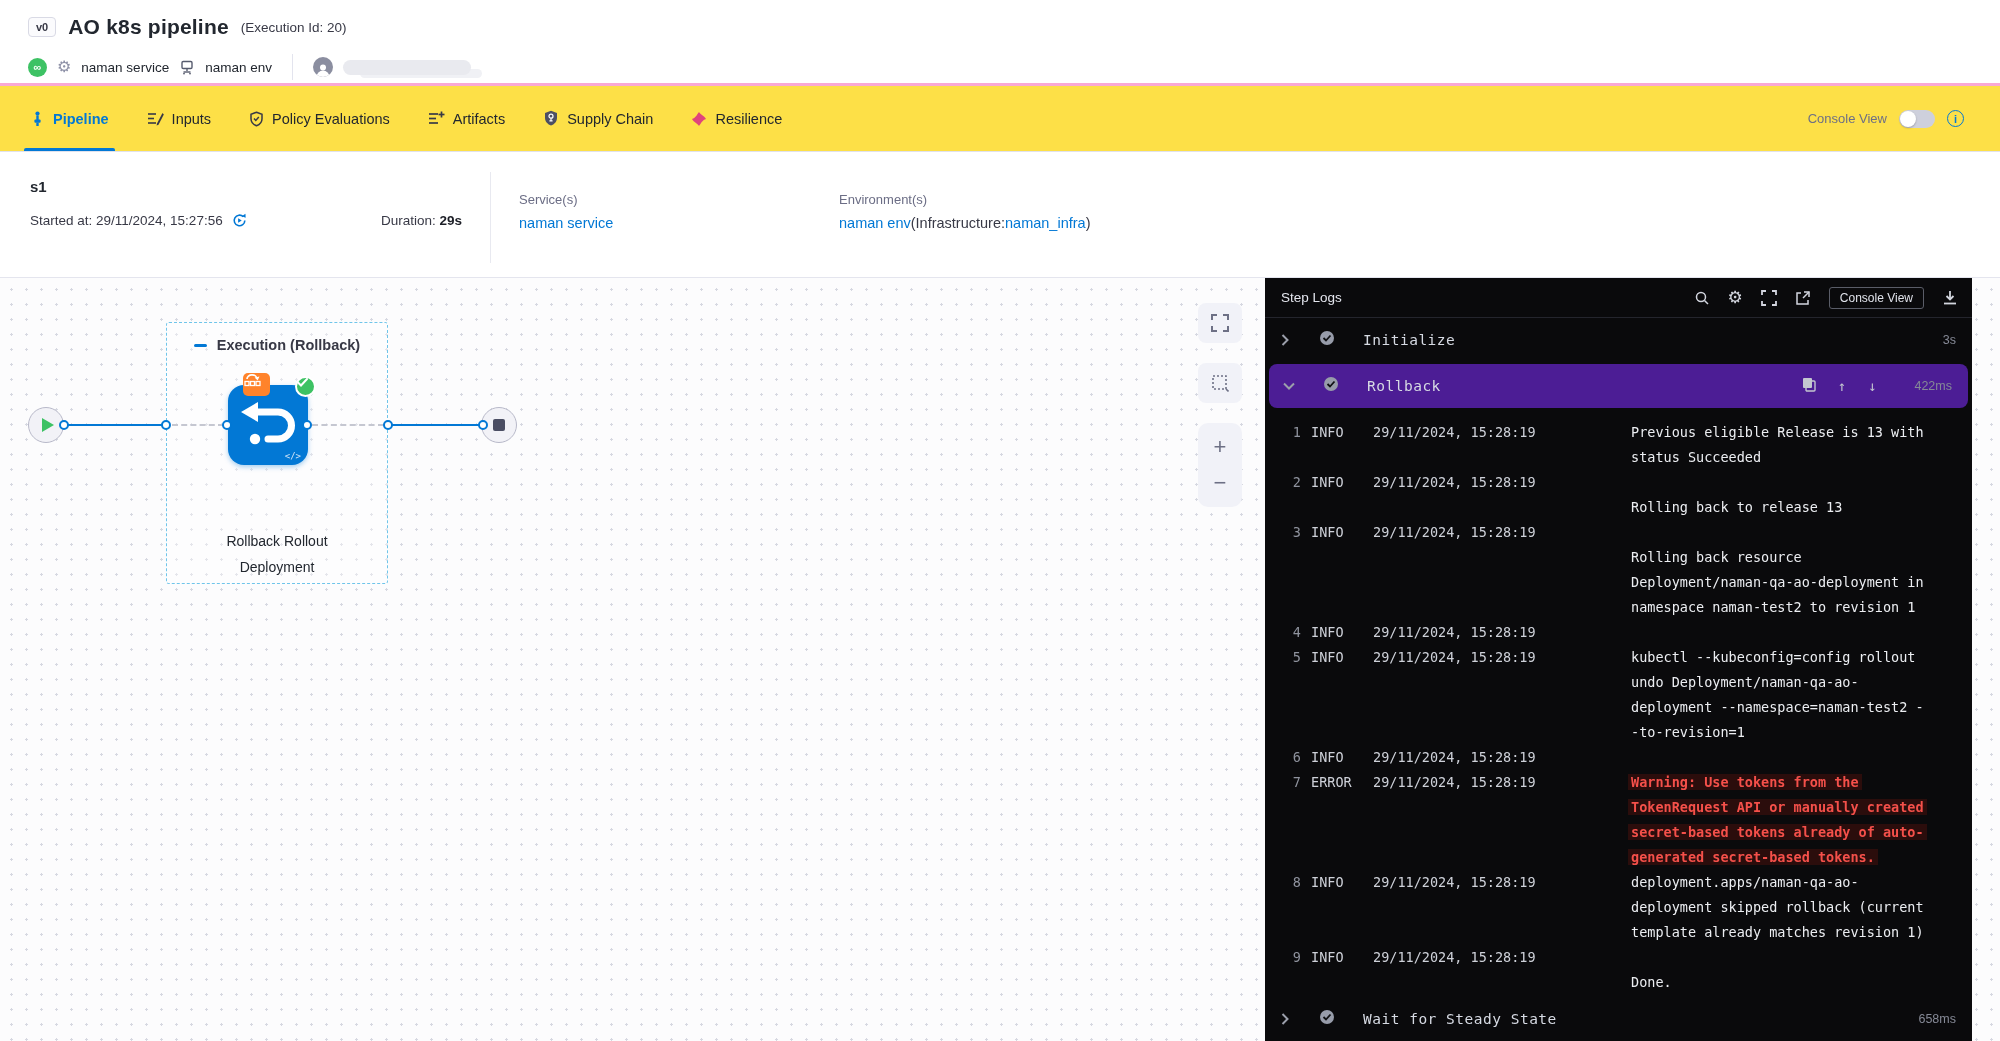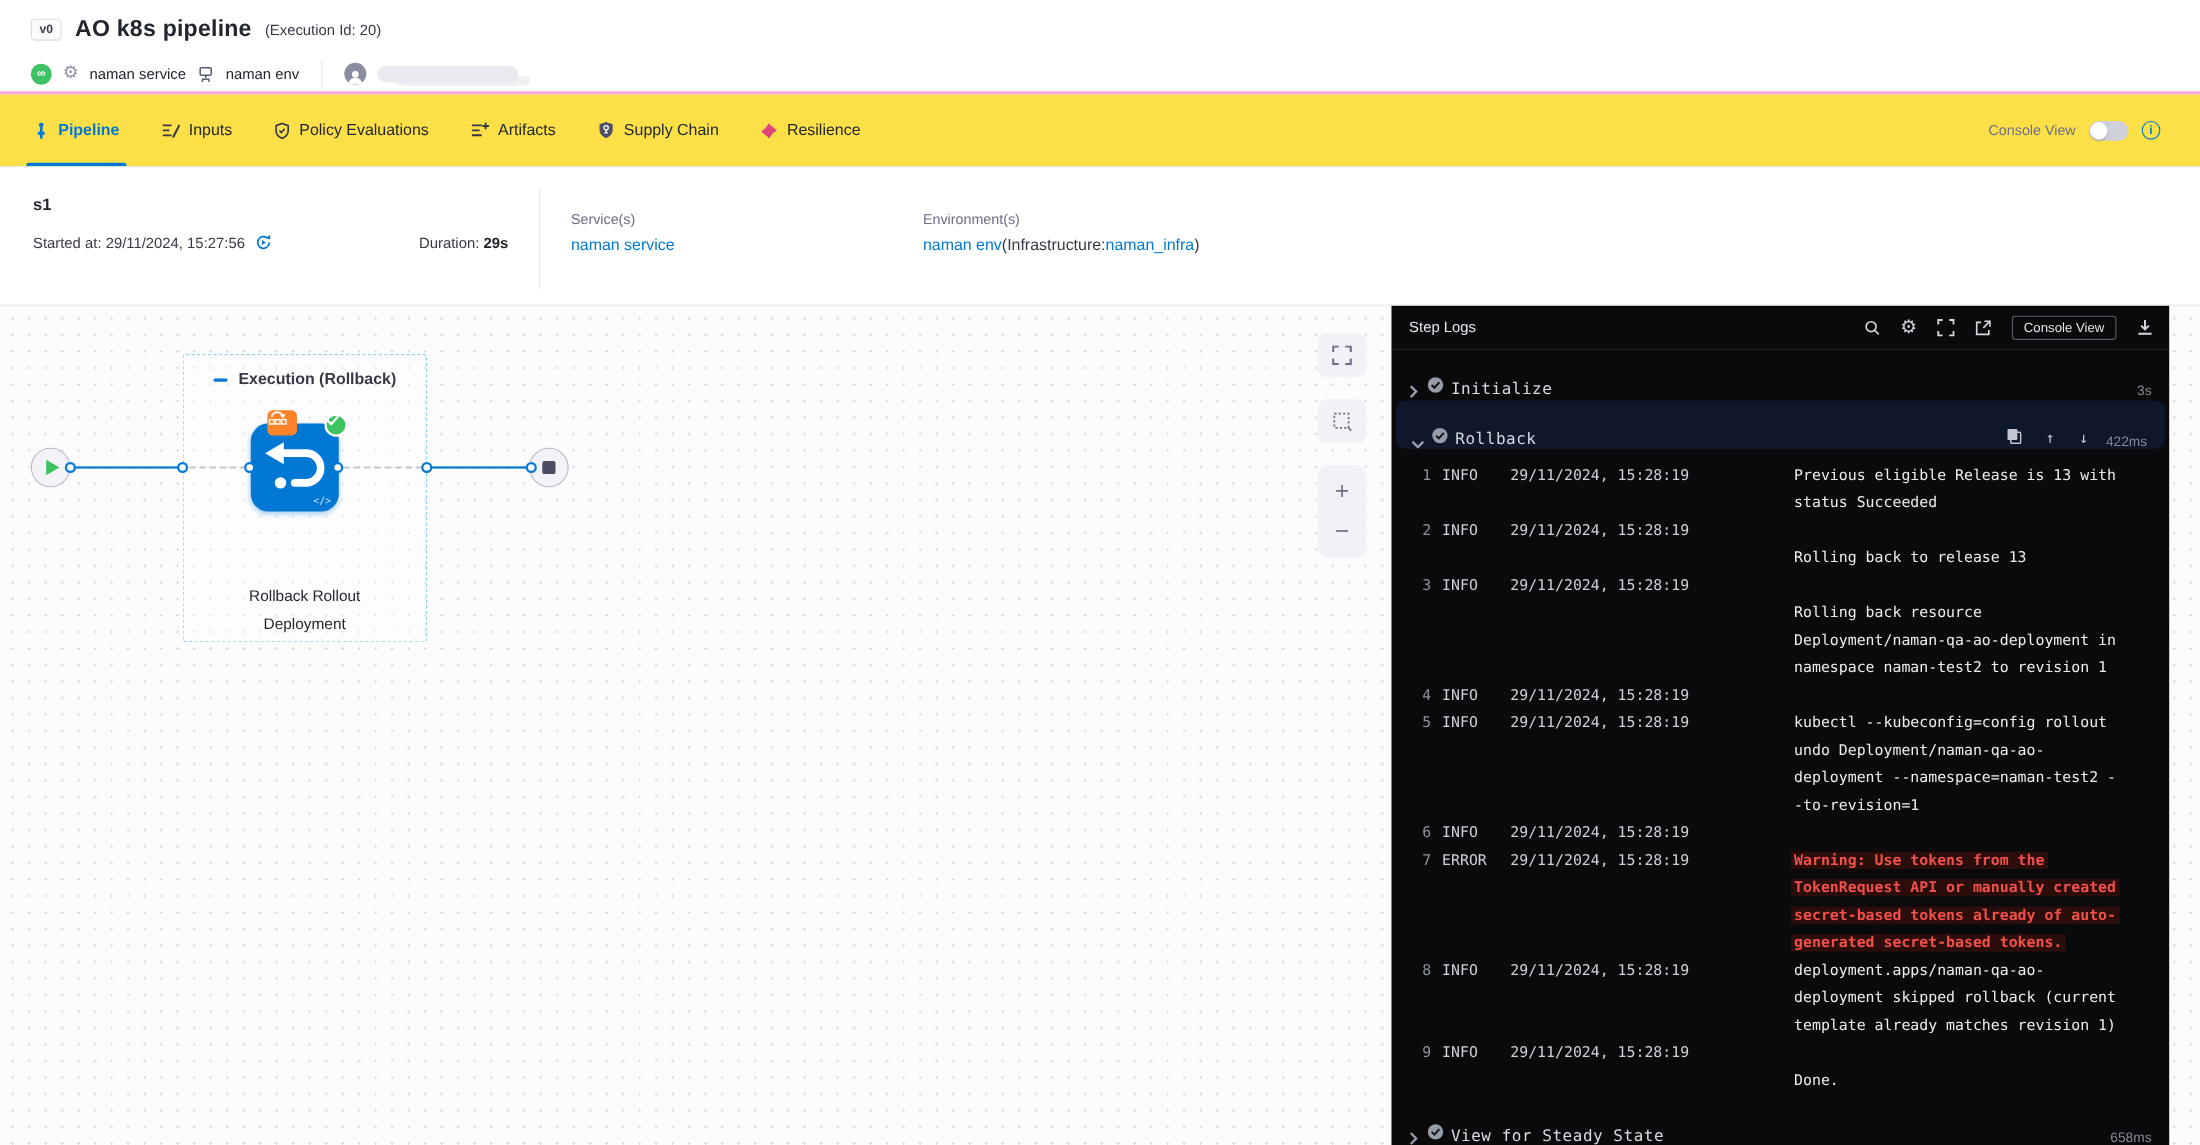--- a/index.html
+++ b/index.html
@@ -105,23 +105,23 @@
 
   
   .log-panel { position:absolute; left:1265px; top:0; width:707px; height:763px;
     background:#0a0a0c; display:flex; flex-direction:column; color:#e9eaee; }
   .log-header { height:40px; border-bottom:1px solid #24252d; display:flex; align-items:center;
     padding:0 14px 0 16px; gap:18px; flex:none; }
   .log-title { font-size:13.5px; color:#e4e6ee; margin-right:auto; }
   .log-hicon { display:flex; color:#d3d6df; }
   .gear-dark { font-size:17px; color:#d3d6df; line-height:1; }
   .console-btn { border:1px solid #5a5d68; border-radius:3px; padding:3px 10px; font-size:12px; color:#e0e3eb; }
-  .sect-row { height:44px; display:flex; align-items:flex-end; gap:6px; padding:0 16px 0 14px;
+  .sect-row { height:44px; display:flex; align-items:center; gap:28px; padding:0 16px 0 14px;
     font-family:"DejaVu Sans Mono", monospace; flex:none; }
-  .sect-row.selected { background:#0f172a; border-radius:8px; margin:2px 4px; }
+  .sect-row.selected { background:#4c1d95; border-radius:8px; margin:2px 4px; }
   .sect-name { font-size:14.5px; color:#d6dae3; letter-spacing:.5px; }
   .sect-spacer { flex:1; }
   .sect-dur { font-size:12.5px; color:#858996; font-family:"Liberation Sans", sans-serif; }
   .sect-tools { display:flex; align-items:center; gap:22px; margin-right:10px; color:#c3c6d0; }
   .arrow-glyph { font-size:14px; color:#c3c6d0; }
   .chev { display:flex; width:12px; justify-content:center; color:#9b9fab; }
   .log-body { flex:1; overflow:hidden; padding:10px 14px 0 18px; font-family:"DejaVu Sans Mono", monospace; }
   .log-row { display:grid; grid-template-columns:18px 52px 248px 1fr; column-gap:10px;
     height:25px; line-height:25px; font-size:13.5px; white-space:pre; }
   .col-num { color:#8f939e; text-align:right; }
@@ -443,18 +443,18 @@
     <div class="sect-row">
       <span class="chev">
           <svg width="8" height="12" viewBox="0 0 8 12" fill="none" stroke="#9b9fab" stroke-width="2">
             <path d="M1.5 1 L6.5 6 L1.5 11"></path>
           </svg>
         </span>
       <span><svg width="16" height="16" viewBox="0 0 16 16">
             <circle cx="8" cy="8" r="7" fill="#979caa"></circle>
             <path d="M4.5 8 L7 10.5 L11.5 5.5" fill="none" stroke="#101114" stroke-width="1.8"></path>
           </svg></span>
-      <span class="sect-name">View for Steady State</span>
+      <span class="sect-name">Wait for Steady State</span>
       <span class="sect-spacer"></span>
       <span class="sect-dur">658ms</span>
     </div>
   </aside>
 </main>
 
 </body></html>

